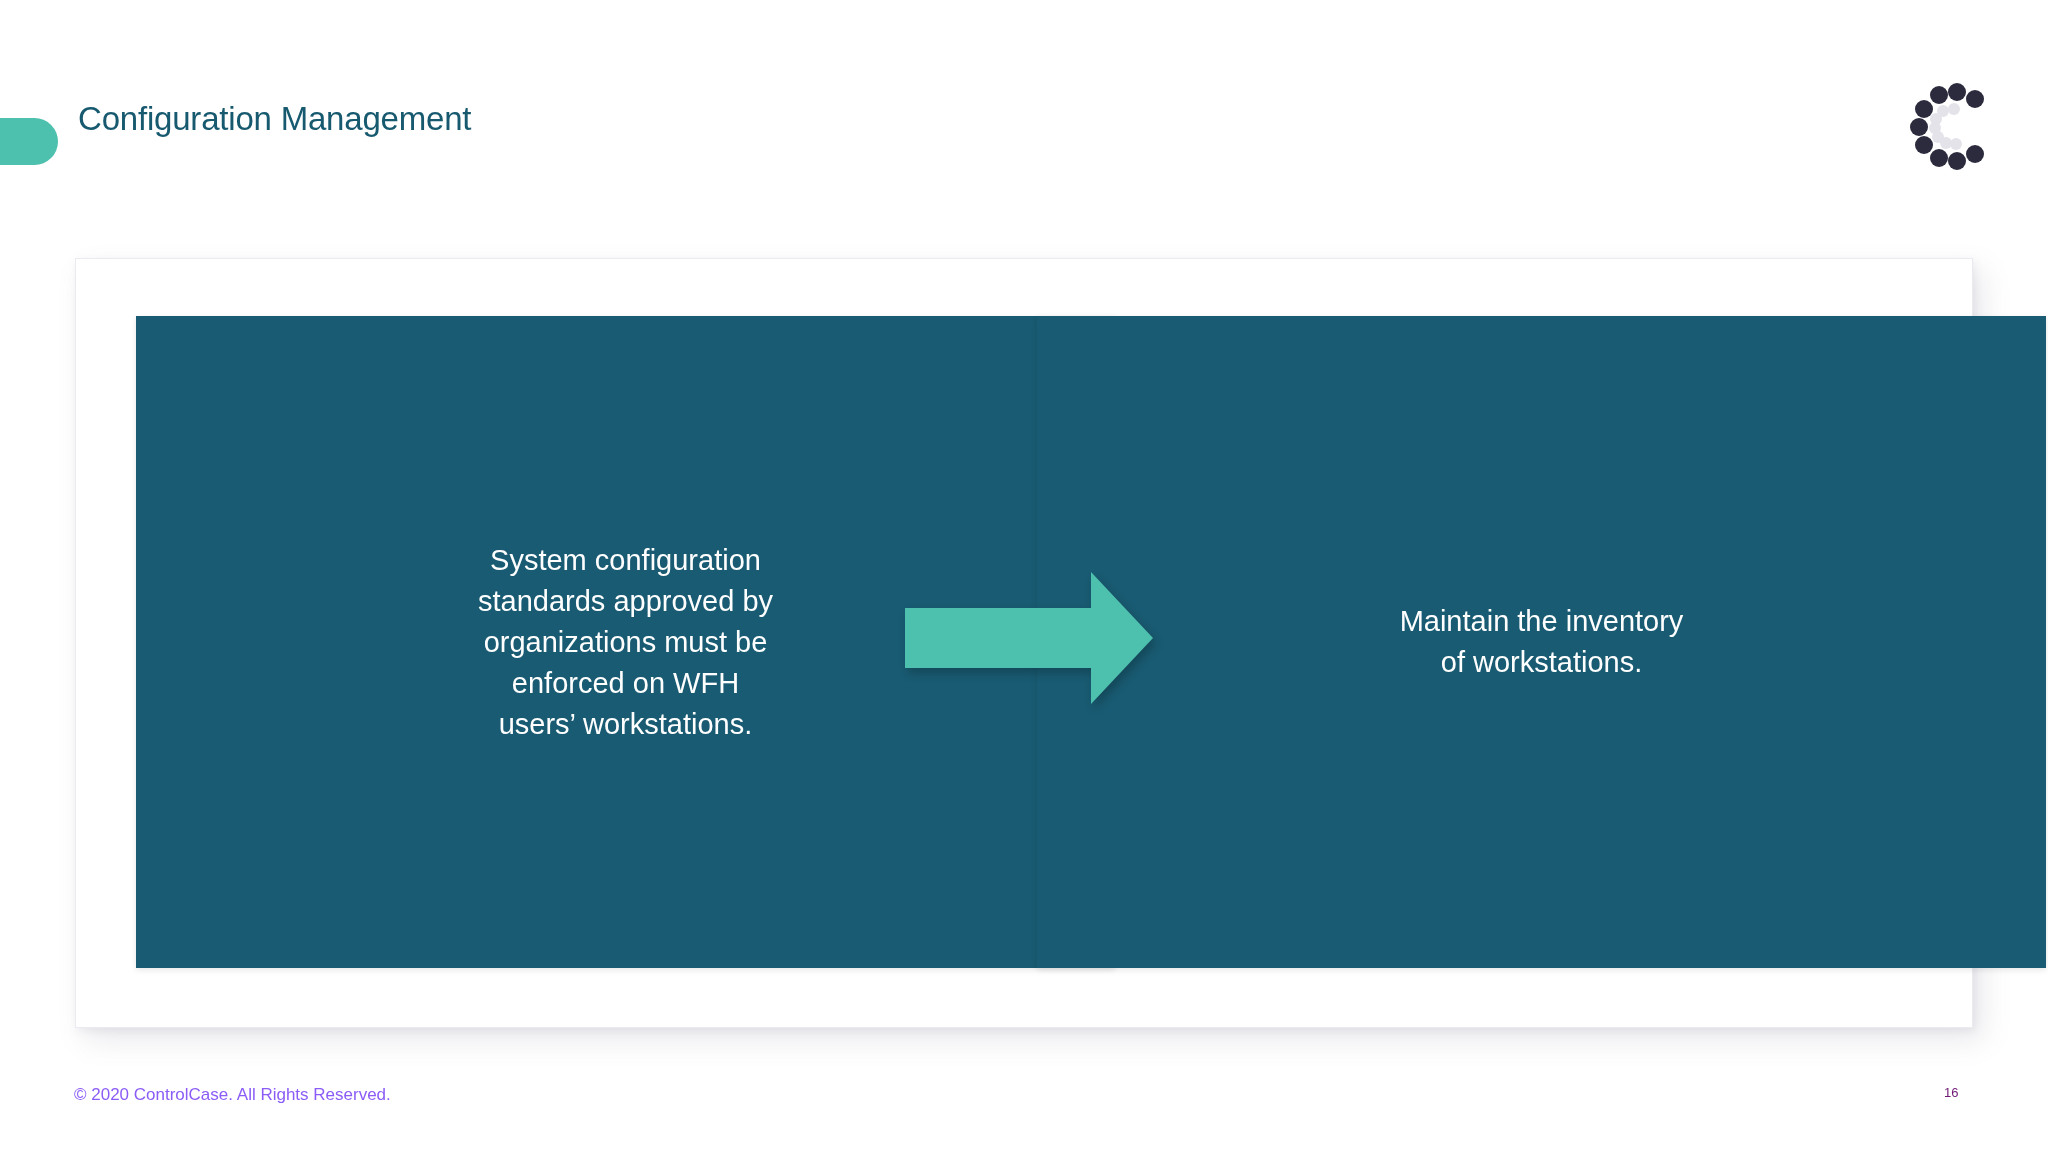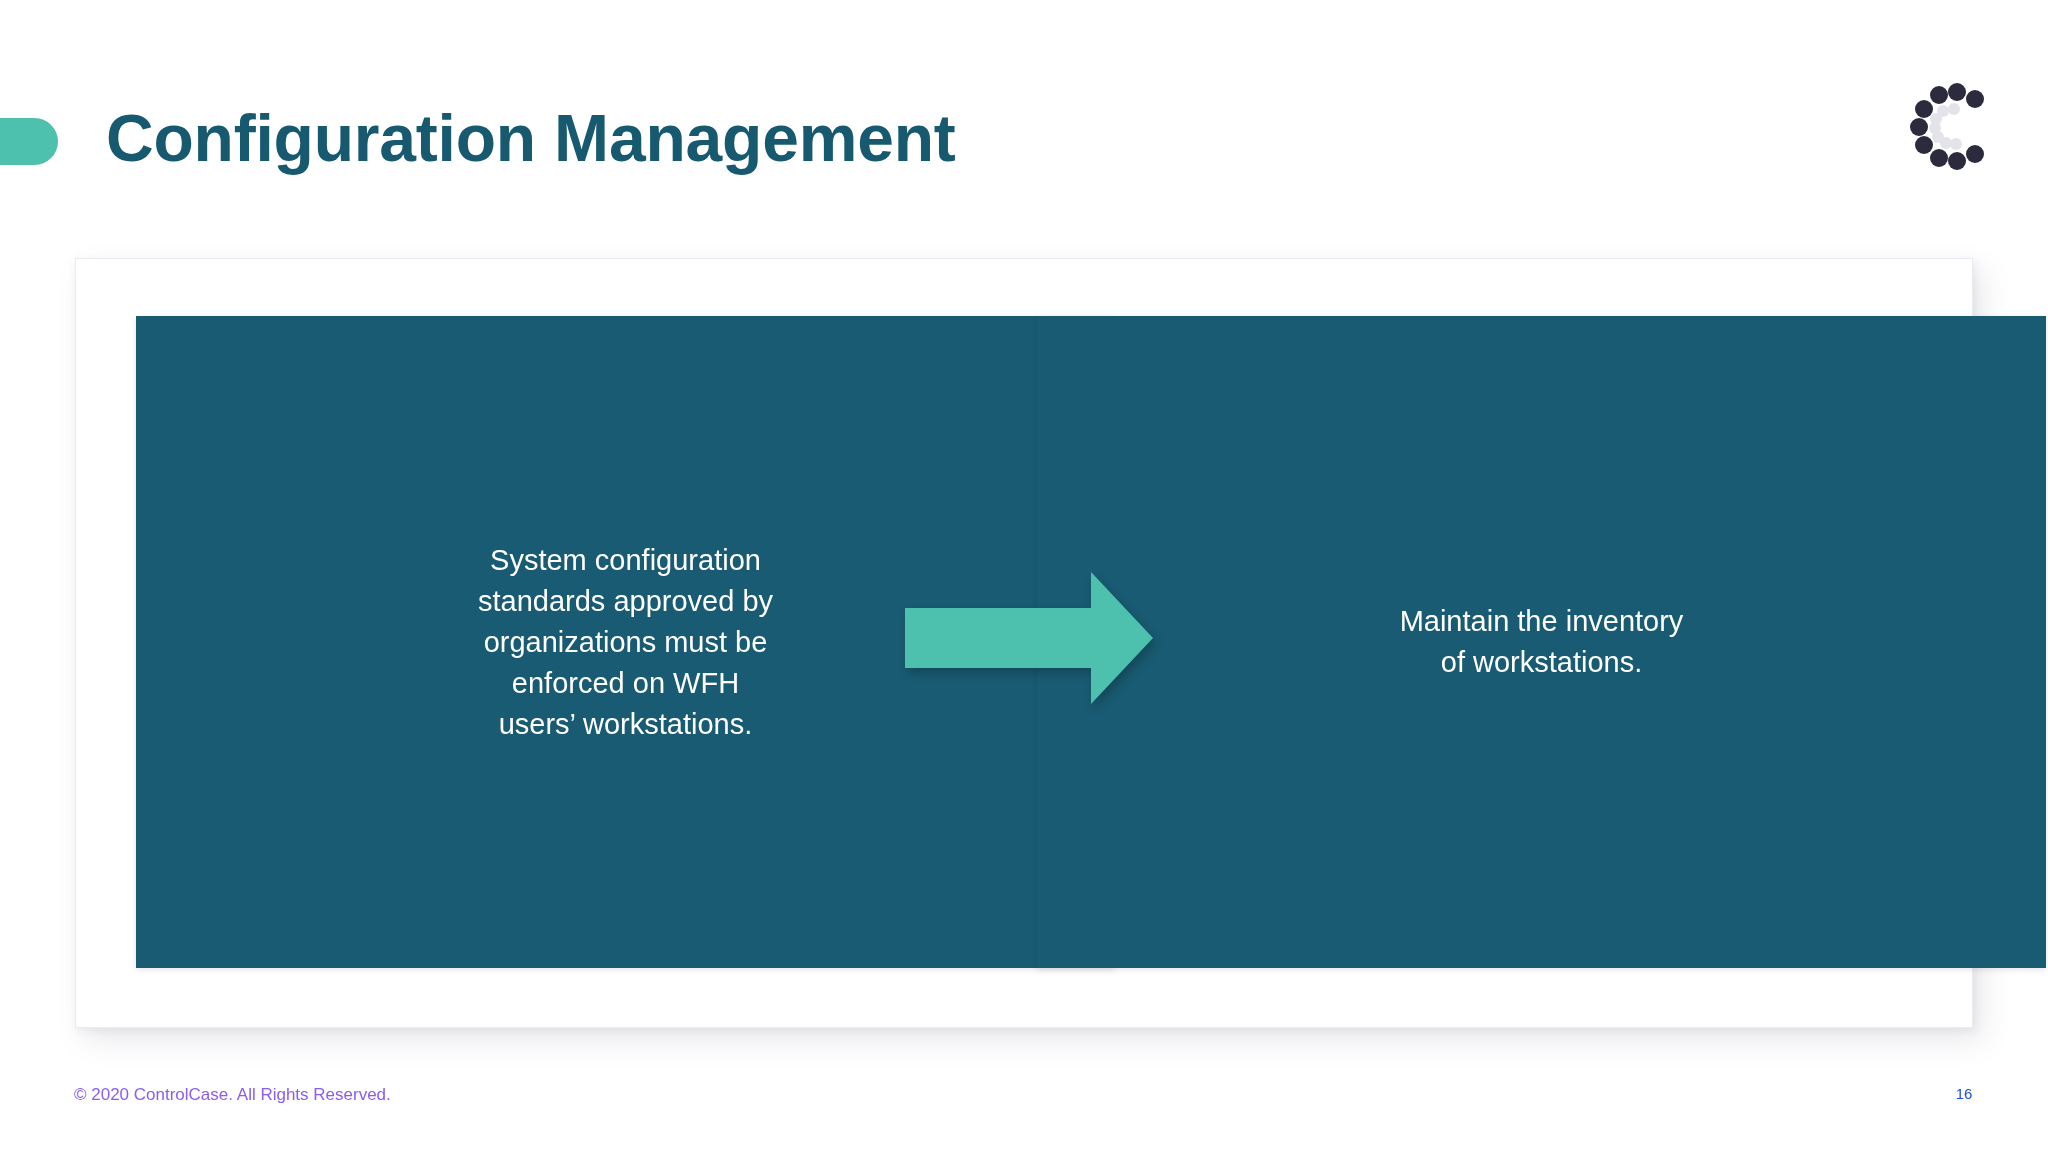--- a/index.html
+++ b/index.html
@@ -37,27 +37,26 @@
     top: 118px;
     width: 74px;
     height: 47px;
     background: #4ec0ae;
     border-radius: 0 26px 26px 0;
   }
   .page-title {
     position: absolute;
     left: 78px;
     top: 99px;
-    font-size: 66px;
-    font-weight: bold;
+    font-size: 33px;
+    font-weight: normal;
     color: #17596f;
     letter-spacing: -0.2px;
     white-space: nowrap;
     line-height: 1.2;
-    margin-left: 28px;
   }
 
   
   .logo {
     position: absolute;
     left: 1908px;
     top: 82px;
     width: 88px;
     height: 88px;
   }
@@ -130,24 +129,24 @@
     left: 74px;
     top: 1085px;
     font-size: 17px;
     color: #8b5cf6;
     white-space: nowrap;
   }
   .footer-page {
     position: absolute;
     left: 1944px;
     top: 1085px;
-    font-size: 15px;
-    color: #1d4ed8;
+    font-size: 13px;
+    color: #701a75;
     width: 40px;
-    text-align: center;
+    text-align: left;
   }
 </style>
 </head>
 <body>
 
 <div class="slide">
 
   <div class="header">
 
     <div class="title-pill"></div>

